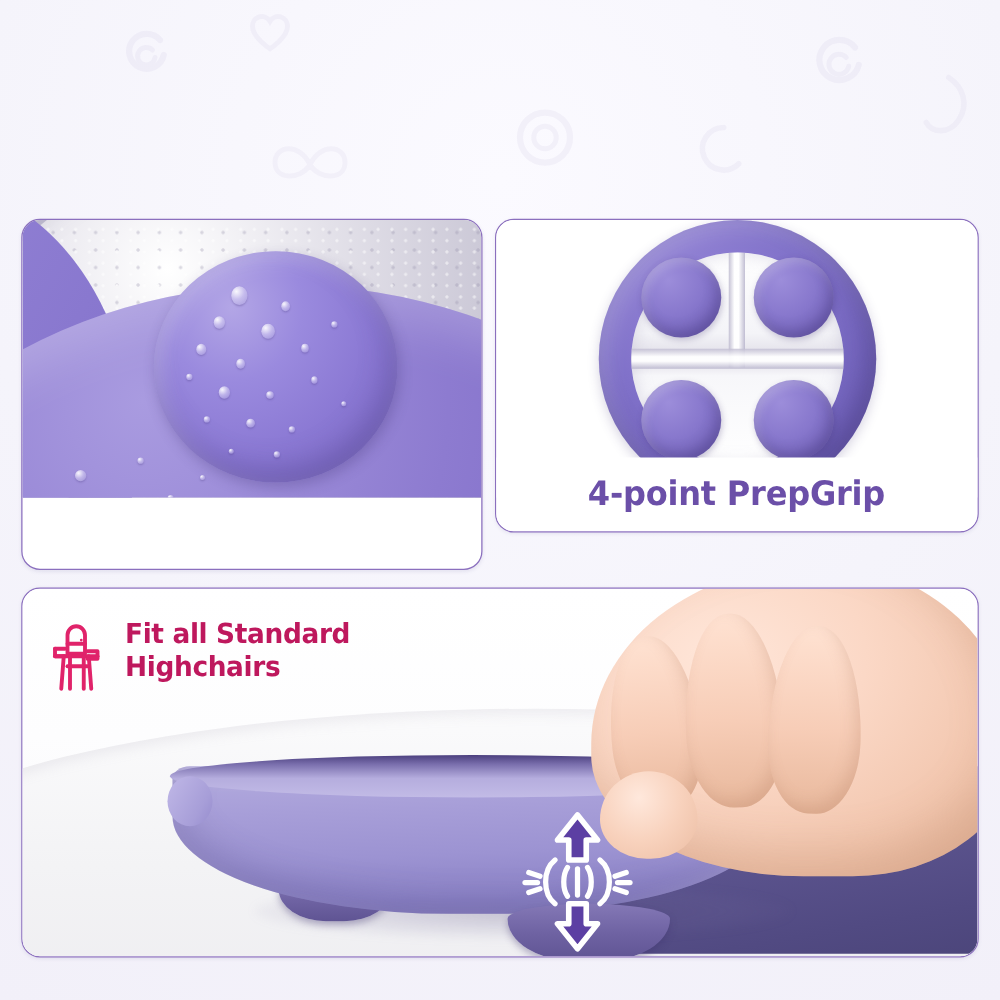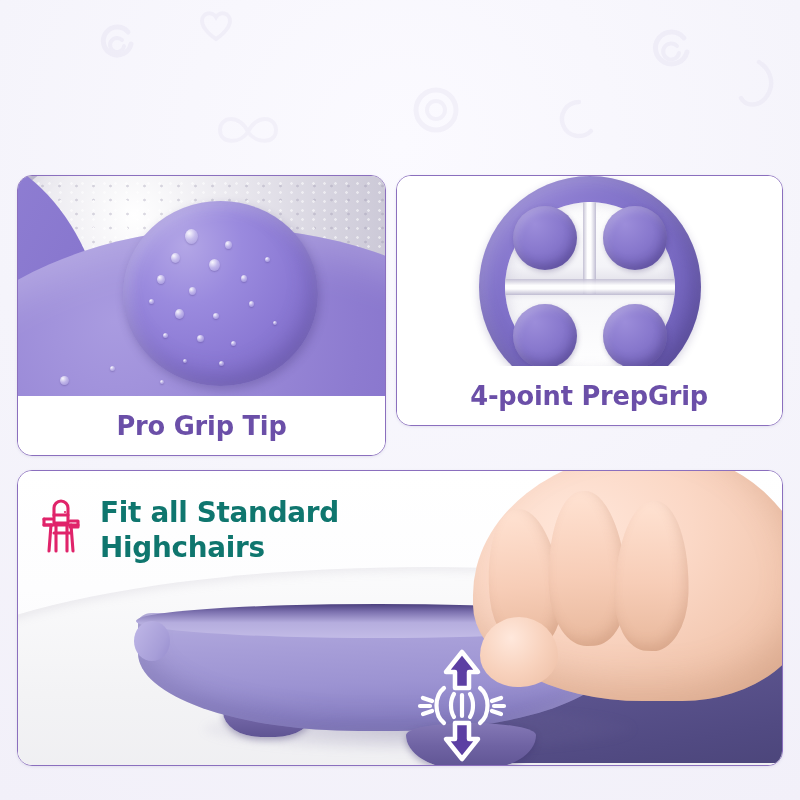--- a/index.html
+++ b/index.html
@@ -234,23 +234,23 @@
     position: absolute;
     left: 22px; top: 24px;
     display: flex;
     align-items: flex-start;
     gap: 16px;
     z-index: 4;
   }
   #highchair-icon { flex: 0 0 auto; margin-top: 4px; }
   #highchair-text {
     font-family: "DejaVu Sans", sans-serif;
-    font-size: 29px;
+    font-size: 22px;
     font-weight: 700;
-    color: #0f766e;
+    color: #be185d;
     line-height: 1.22;
     letter-spacing: -0.3px;
   }
   #highchair-text .ln { display: block; transform: scaleX(0.96); transform-origin: left center; }
 
   
   #scene {
     position: absolute;
     inset: 0;
     overflow: hidden;
@@ -439,23 +439,20 @@
           <div class="drop" style="left:40px;top:132px;width:5px;height:5px;"></div>
           <div class="drop" style="left:142px;top:56px;width:5px;height:5px;"></div>
           <div class="drop" style="left:150px;top:120px;width:4px;height:4px;"></div>
           <div class="drop" style="left:26px;top:98px;width:5px;height:5px;"></div>
           <div class="drop" style="left:96px;top:160px;width:5px;height:5px;"></div>
           <div class="drop" style="left:60px;top:158px;width:4px;height:4px;"></div>
         </div>
       </div>
     </div>
 
-    <div class="caption">
-      <span>Pro Grip Tip</span>
-    </div>
   </div>
 
   <div class="panel" id="panel-prepgrip">
 
     <div class="photo" id="prepgrip-photo">
       <div class="ring-wrap">
         <div class="outer-ring"></div>
         <div class="inner-glass">
           <div class="seam-v"></div>
           <div class="seam-h"></div>

